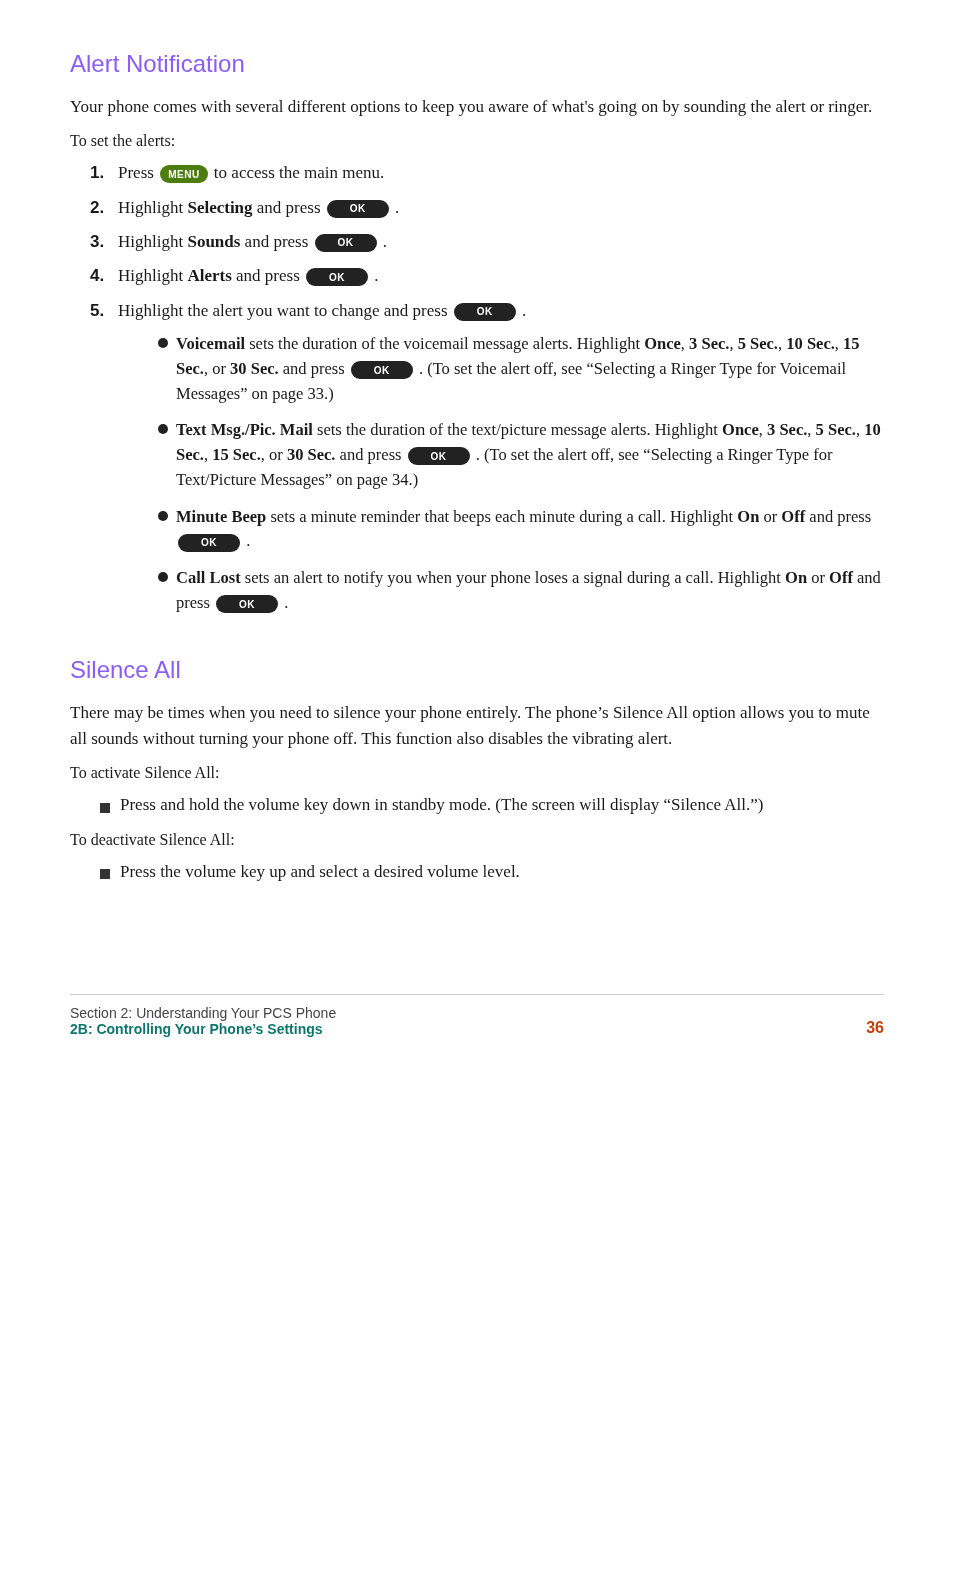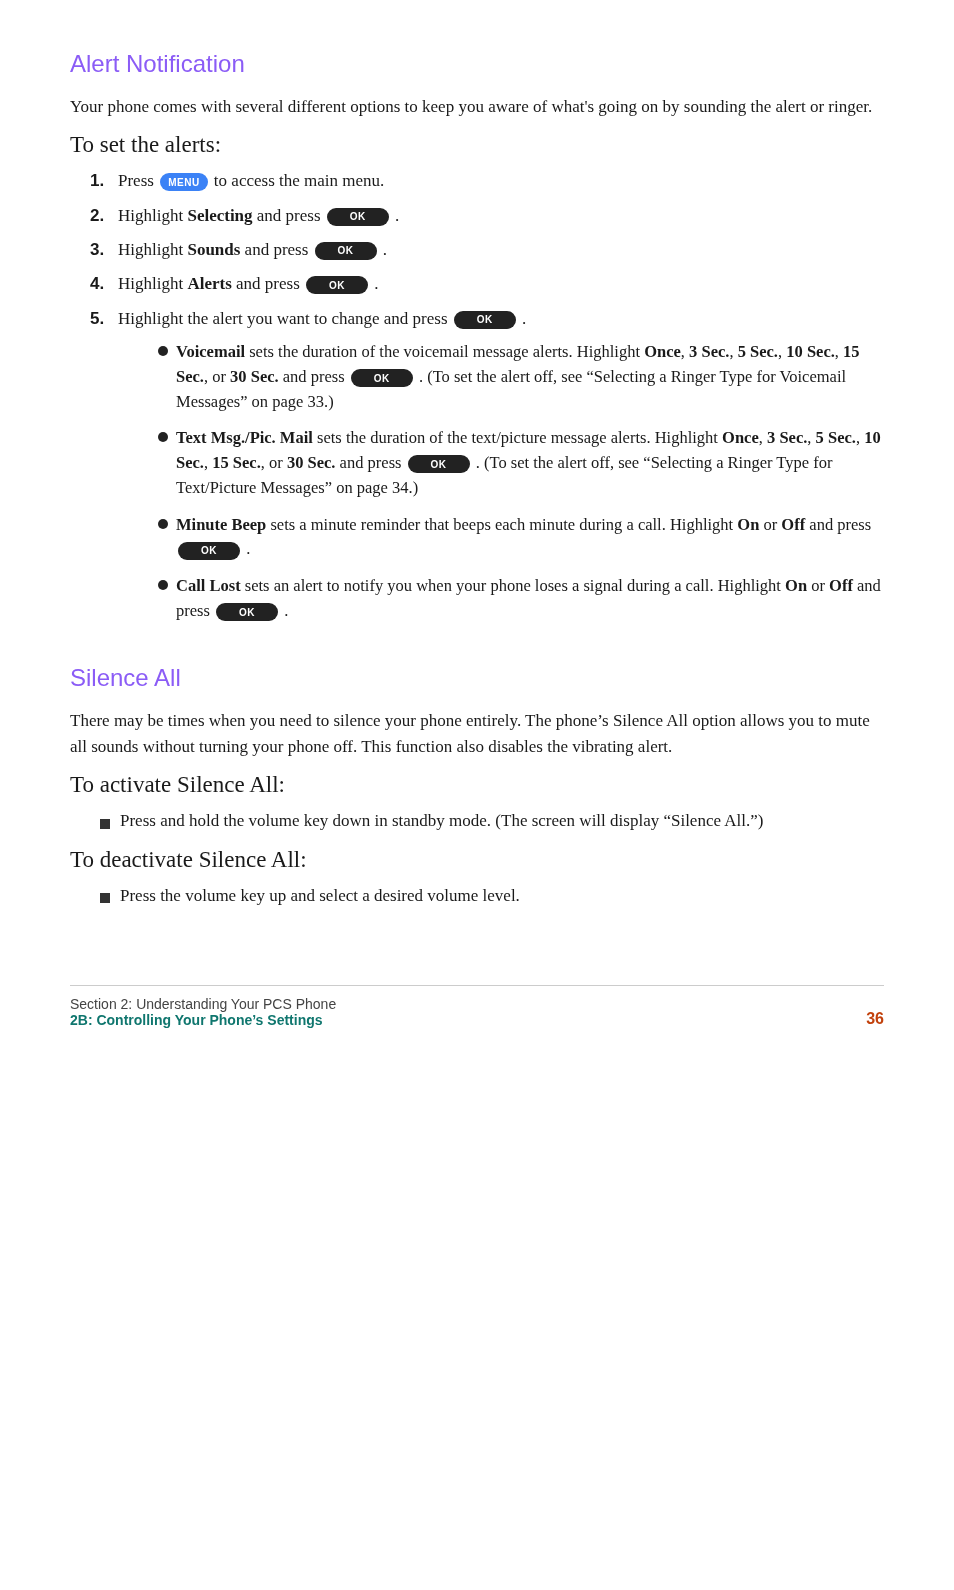--- a/index.html
+++ b/index.html
@@ -22,21 +22,21 @@
     }
 
     .body-text {
       font-size: 17px;
       line-height: 1.55;
       margin-bottom: 12px;
       color: #1a1a1a;
     }
 
     .to-label {
-      font-size: 23px;
+      font-size: 16px;
       margin-bottom: 10px;
     }
 
     .numbered-list {
       list-style: none;
       padding-left: 20px;
       margin-bottom: 6px;
     }
 
     .numbered-list > li {
@@ -69,21 +69,21 @@
       height: 18px;
       letter-spacing: 0.5px;
       vertical-align: middle;
       margin: 0 2px;
     }
 
     .menu-btn {
       display: inline-flex;
       align-items: center;
       justify-content: center;
-      background: #3b82f6;
+      background: #4d7c0f;
       color: #fff;
       border-radius: 50px;
       font-size: 10px;
       font-family: Arial, sans-serif;
       font-weight: bold;
       padding: 2px 8px;
       min-width: 38px;
       height: 18px;
       letter-spacing: 0.5px;
       vertical-align: middle;
@@ -146,21 +146,21 @@
 
     .silence-bullet-list > li {
       font-size: 17px;
       line-height: 1.55;
       display: flex;
       align-items: center;
       gap: 10px;
     }
 
     .footer {
-      margin-top: 76px;
+      margin-top: 109px;
       border-top: 1px solid #ccc;
       padding-top: 10px;
       display: flex;
       justify-content: space-between;
       align-items: flex-end;
     }
 
     .footer-left {
       font-family: Arial, sans-serif;
       font-size: 14px;

